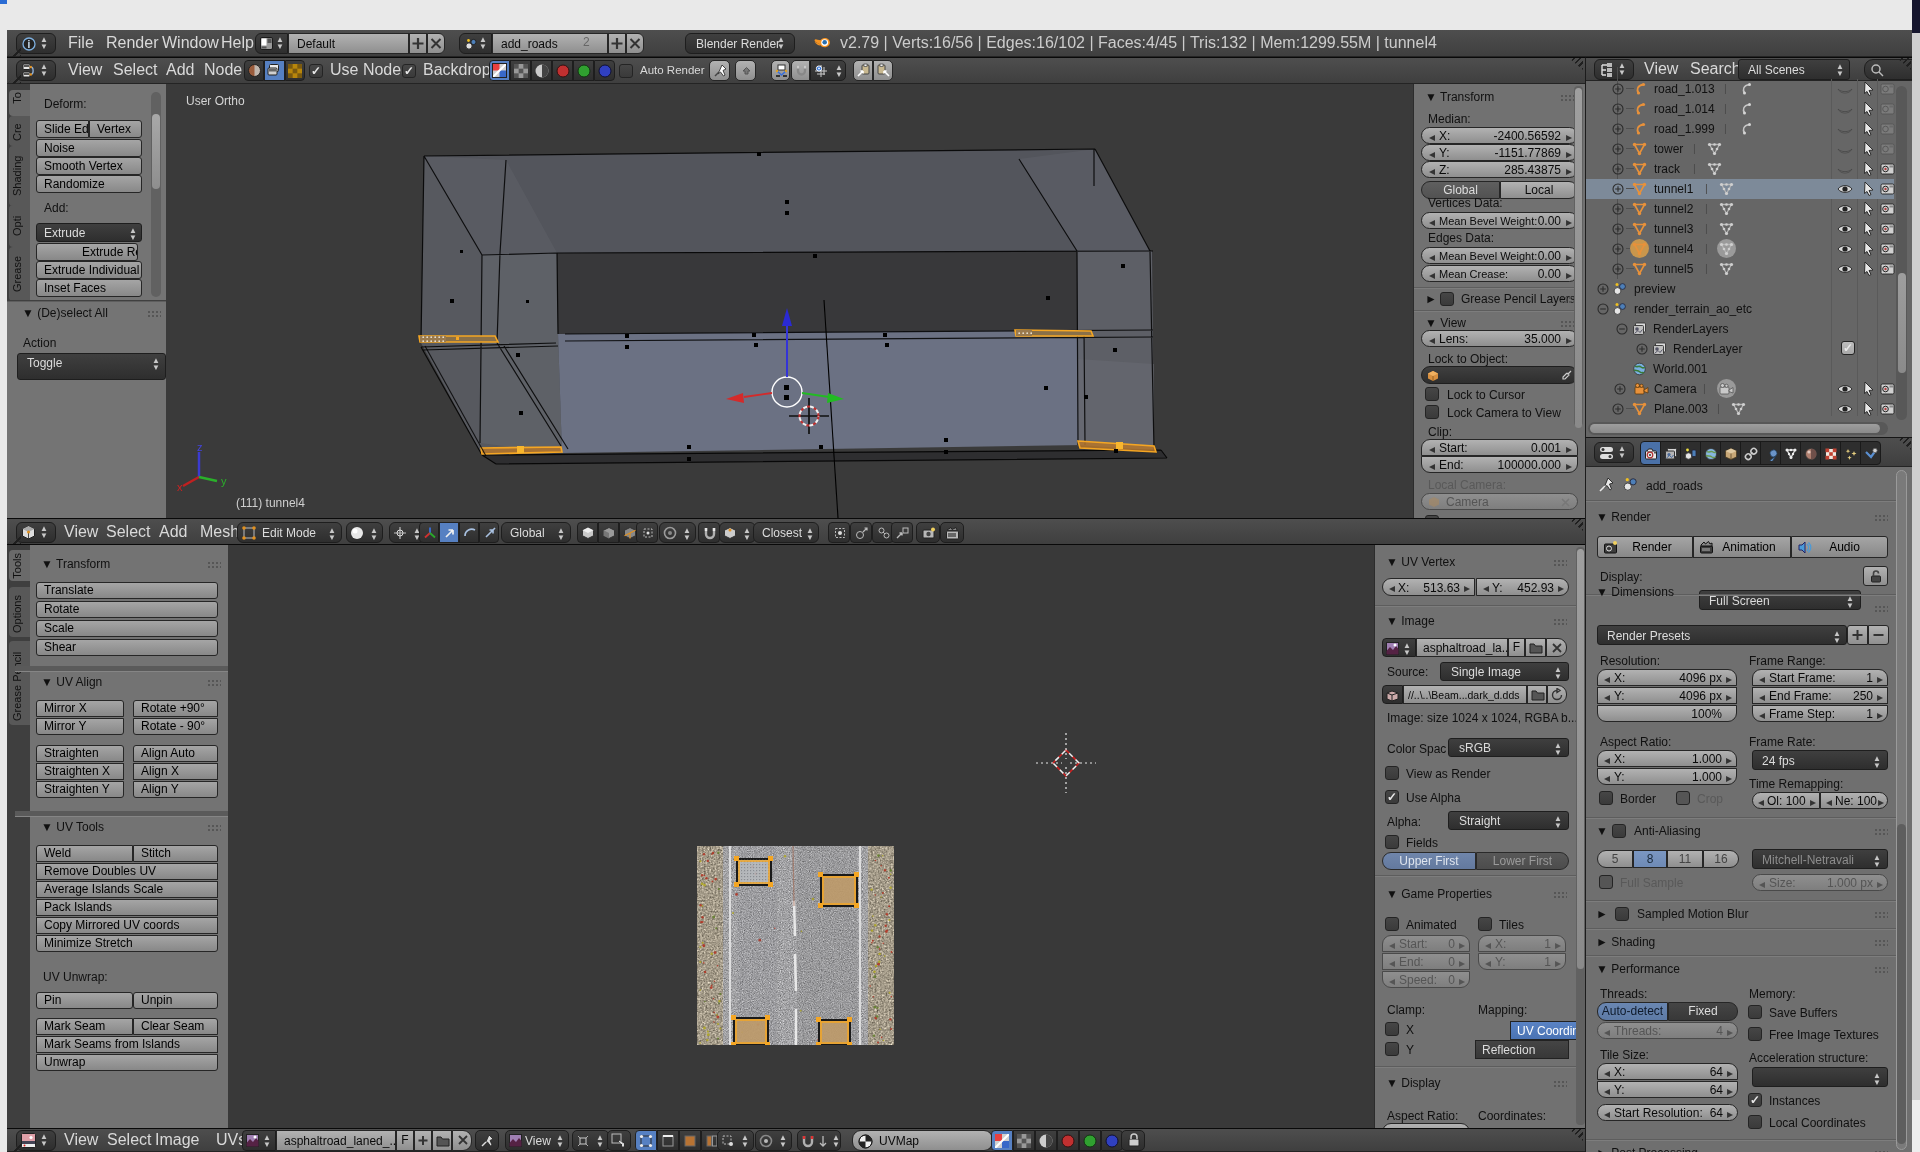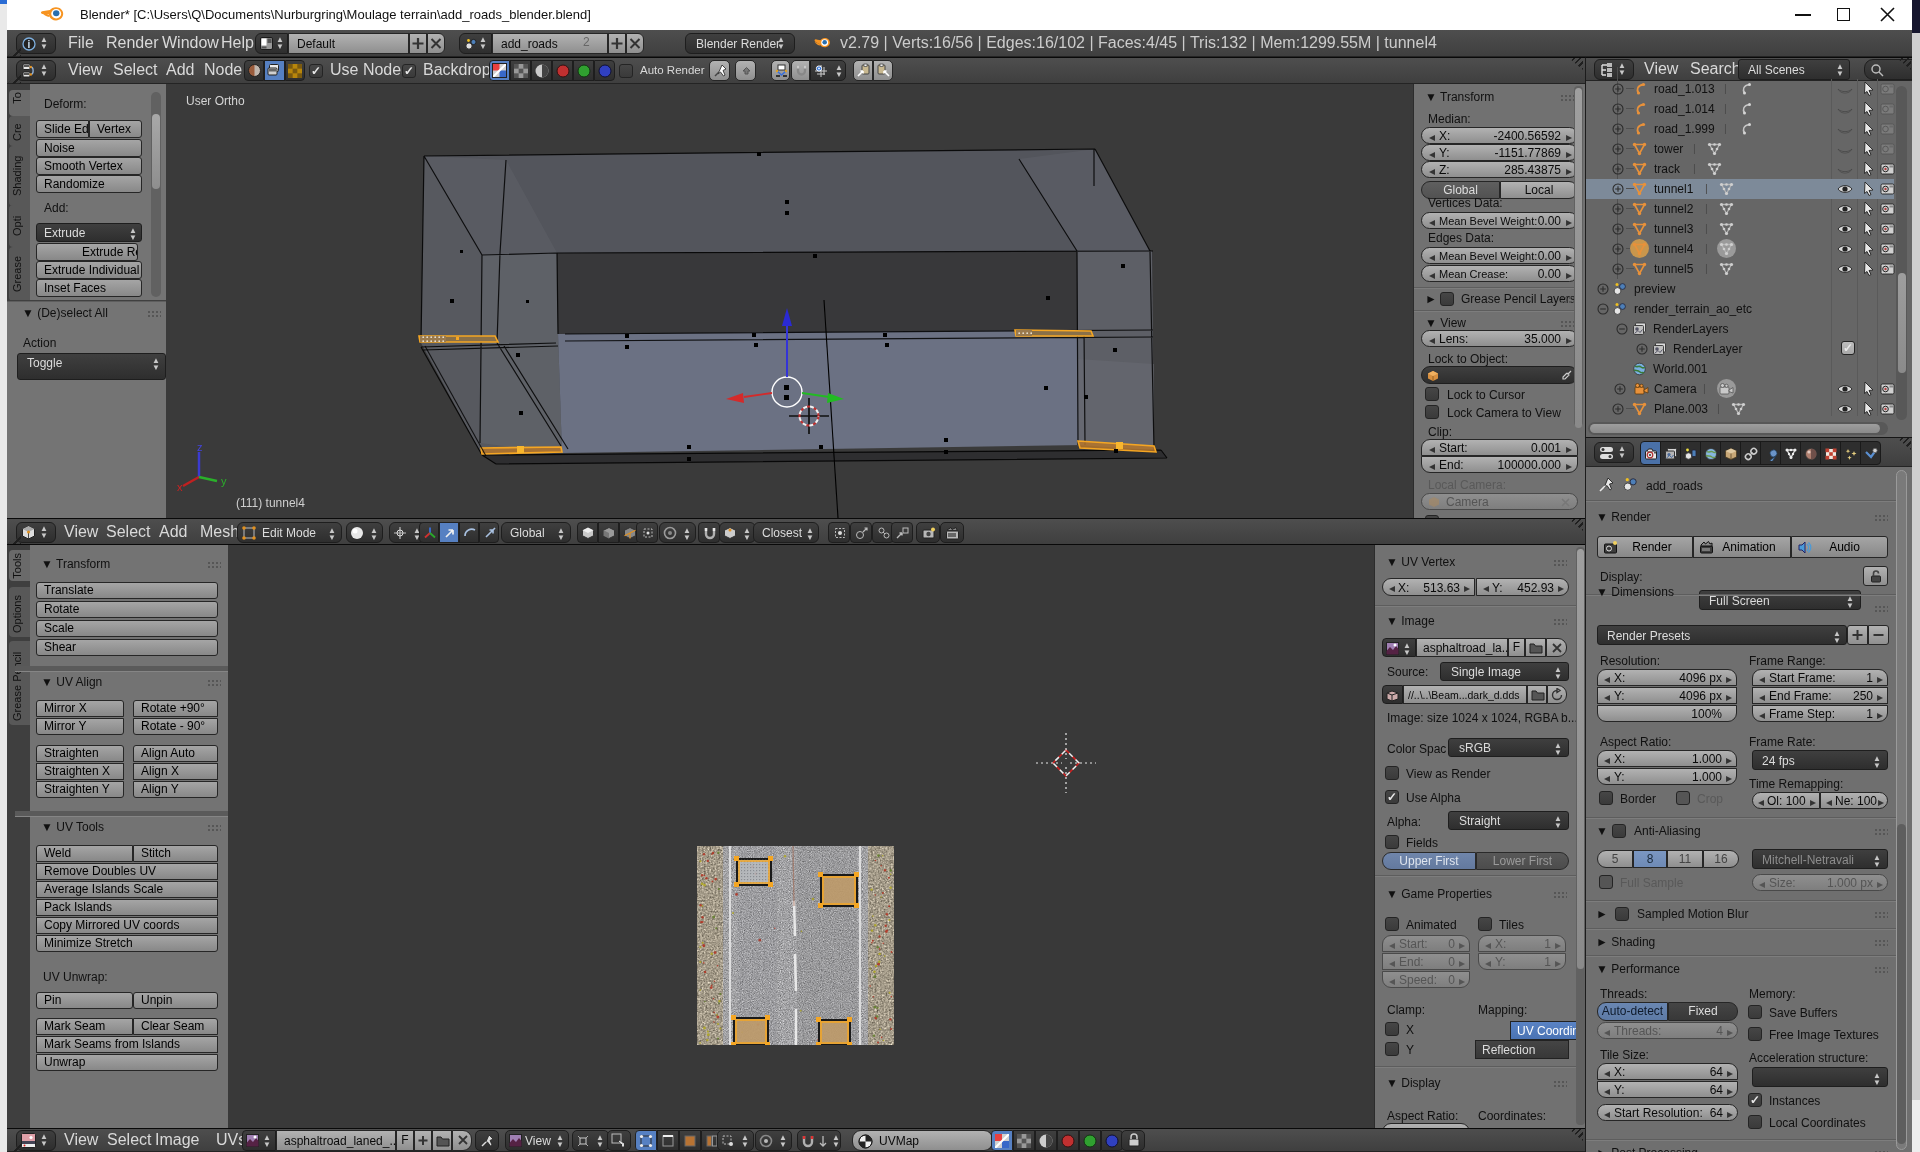--- a/index.html
+++ b/index.html
@@ -35,34 +35,20 @@
 </head>
 <body>
 <div id="root">
 
   <div class="abs" style="left:0;top:0;width:7px;height:4px;background:#2a6cd4;"></div>
   <div class="abs" style="left:0;top:4px;width:7px;height:1148px;background:#e9e9e9;"></div>
   <div class="abs" style="left:1912px;top:0;width:8px;height:33px;background:#16162e;"></div>
   <div class="abs" style="left:1912px;top:33px;width:8px;height:1067px;background:#cfcfcf;"></div>
   <div class="abs" style="left:1912px;top:1100px;width:8px;height:52px;background:#ededed;"></div>
 
-  <div id="titlebar" class="abs" style="left:7px;top:0;width:1905px;height:30px;background:#ffffff;">
-    <svg class="abs" style="left:33px;top:4px;" width="25" height="22" viewBox="0 0 25 22">
-      <path d="M16 3.2 C20 3.2 23.2 6.1 23.2 9.8 C23.2 13.5 20 16.4 16 16.4 C12.9 16.4 10.3 14.7 9.3 12.2 L9.1 11.4 C9 11.1 9 10.7 9 10.3 L2.6 9.9 C0.5 9.7 0.6 7.6 2.2 7.2 L9.9 6.1 C11.2 4.4 13.4 3.2 16 3.2 Z" fill="#f79421"></path>
-      <path d="M1.2 8.2 C3.5 10.8 6.5 12.6 9.4 12.9 L9.1 10.8 L1.2 8.2 Z" fill="#f79421"></path>
-      <ellipse cx="16.2" cy="9.8" rx="5" ry="4.7" fill="#fff"></ellipse>
-      <ellipse cx="16.2" cy="9.3" rx="3.2" ry="3" fill="#2a6fae"></ellipse>
-    </svg>
-    <div class="abs" style="left:73px;top:7px;font-size:13px;color:#111;">Blender* [C:\Users\Q\Documents\Nurburgring\Moulage terrain\add_roads_blender.blend]</div>
-    <div class="abs" style="left:1788px;top:14px;width:16px;height:2px;background:#111;"></div>
-    <div class="abs" style="left:1830px;top:8px;width:13px;height:13px;border:1.5px solid #111;"></div>
-    <svg class="abs" style="left:1873px;top:7px;" width="15" height="15" viewBox="0 0 15 15">
-        <path d="M1 1 L14 14 M14 1 L1 14" stroke="#111" stroke-width="1.6"></path>
-      </svg>
-  </div>
 
   <div id="infohdr" class="abs hdr" style="left:7px;top:30px;width:1905px;height:27px;">
     <div class="abs dark" style="left:9px;top:3px;width:40px;height:21px;border-radius:6px;"></div>
     <svg class="abs" style="left:15px;top:7px;" width="14" height="14" viewBox="0 0 14 14">
         <circle cx="7" cy="7" r="6" fill="#222" stroke="#7eb0e0" stroke-width="1.3"></circle>
         <text x="7" y="10.5" font-size="10" font-weight="bold" fill="#cfe4f5" text-anchor="middle" font-family="Liberation Serif">i</text>
       </svg>
     <div class="abs udarr" style="left:33px;top:6px;">▲<br>▼</div>
     <div class="abs mtxt" style="left:61px;top:0;">File</div>
     <div class="abs mtxt" style="left:99px;top:0;">Render</div>

